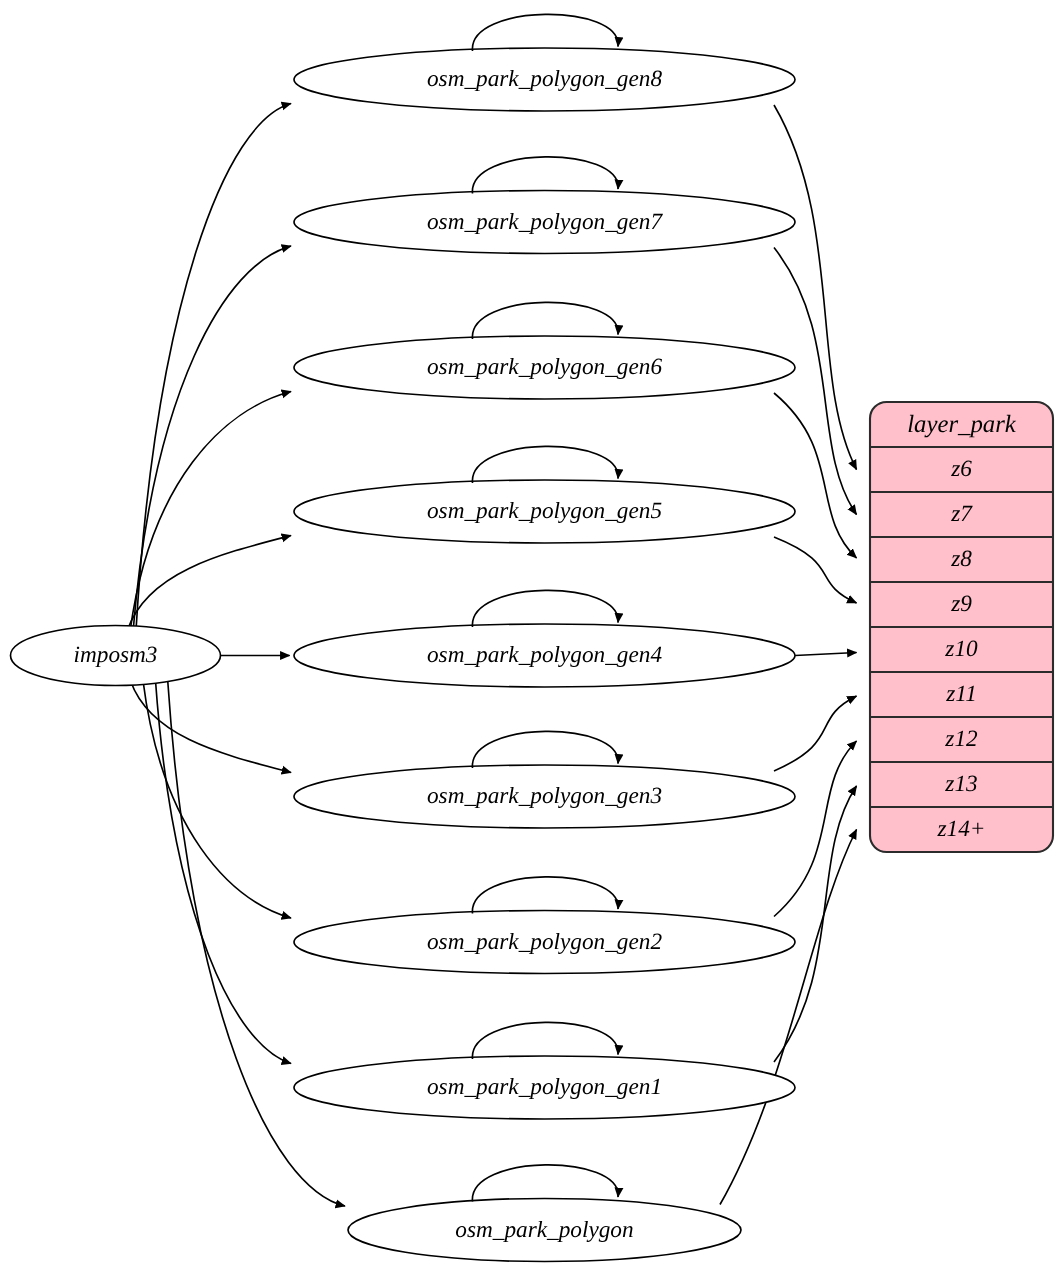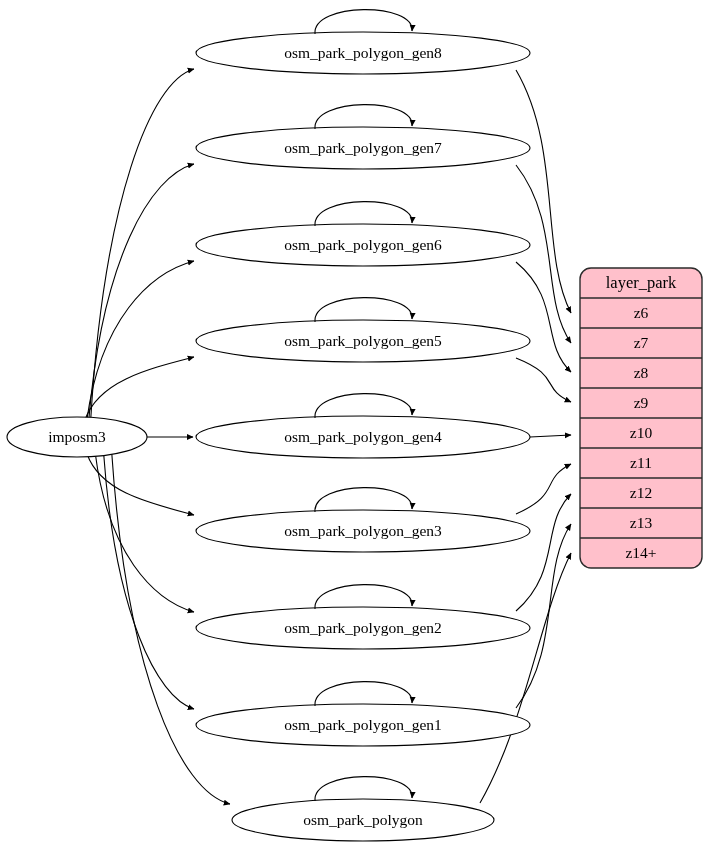--- a/index.html
+++ b/index.html
@@ -1,18 +1,18 @@
 <!DOCTYPE html>
 <html><head>
 <meta charset="utf-8">
 <style>
   html,body{margin:0;padding:0;background:#ffffff;}
   body{width:707px;height:851px;overflow:hidden;
        font-family:"Liberation Serif","DejaVu Serif",serif;}
-  #stage{position:relative;width:707px;height:851px;}
+  #stage{position:relative;width:707px;height:851px;font-style:italic;}
   #graph{position:absolute;left:0;top:0;width:707px;height:851px;}
   .nlabel{font-family:"Liberation Serif","DejaVu Serif",serif;
           font-size:15.5px;fill:#000000;text-anchor:middle;dominant-baseline:middle;}
   .tlabel{font-family:"Liberation Serif","DejaVu Serif",serif;
           font-size:15.5px;fill:#000000;text-anchor:middle;dominant-baseline:middle;}
   .thead{font-size:16.5px;}
   .ell{fill:#ffffff;stroke:#000000;stroke-width:1.1;}
   .edge{fill:none;stroke:#000000;stroke-width:1.1;}
 </style>
 </head>

